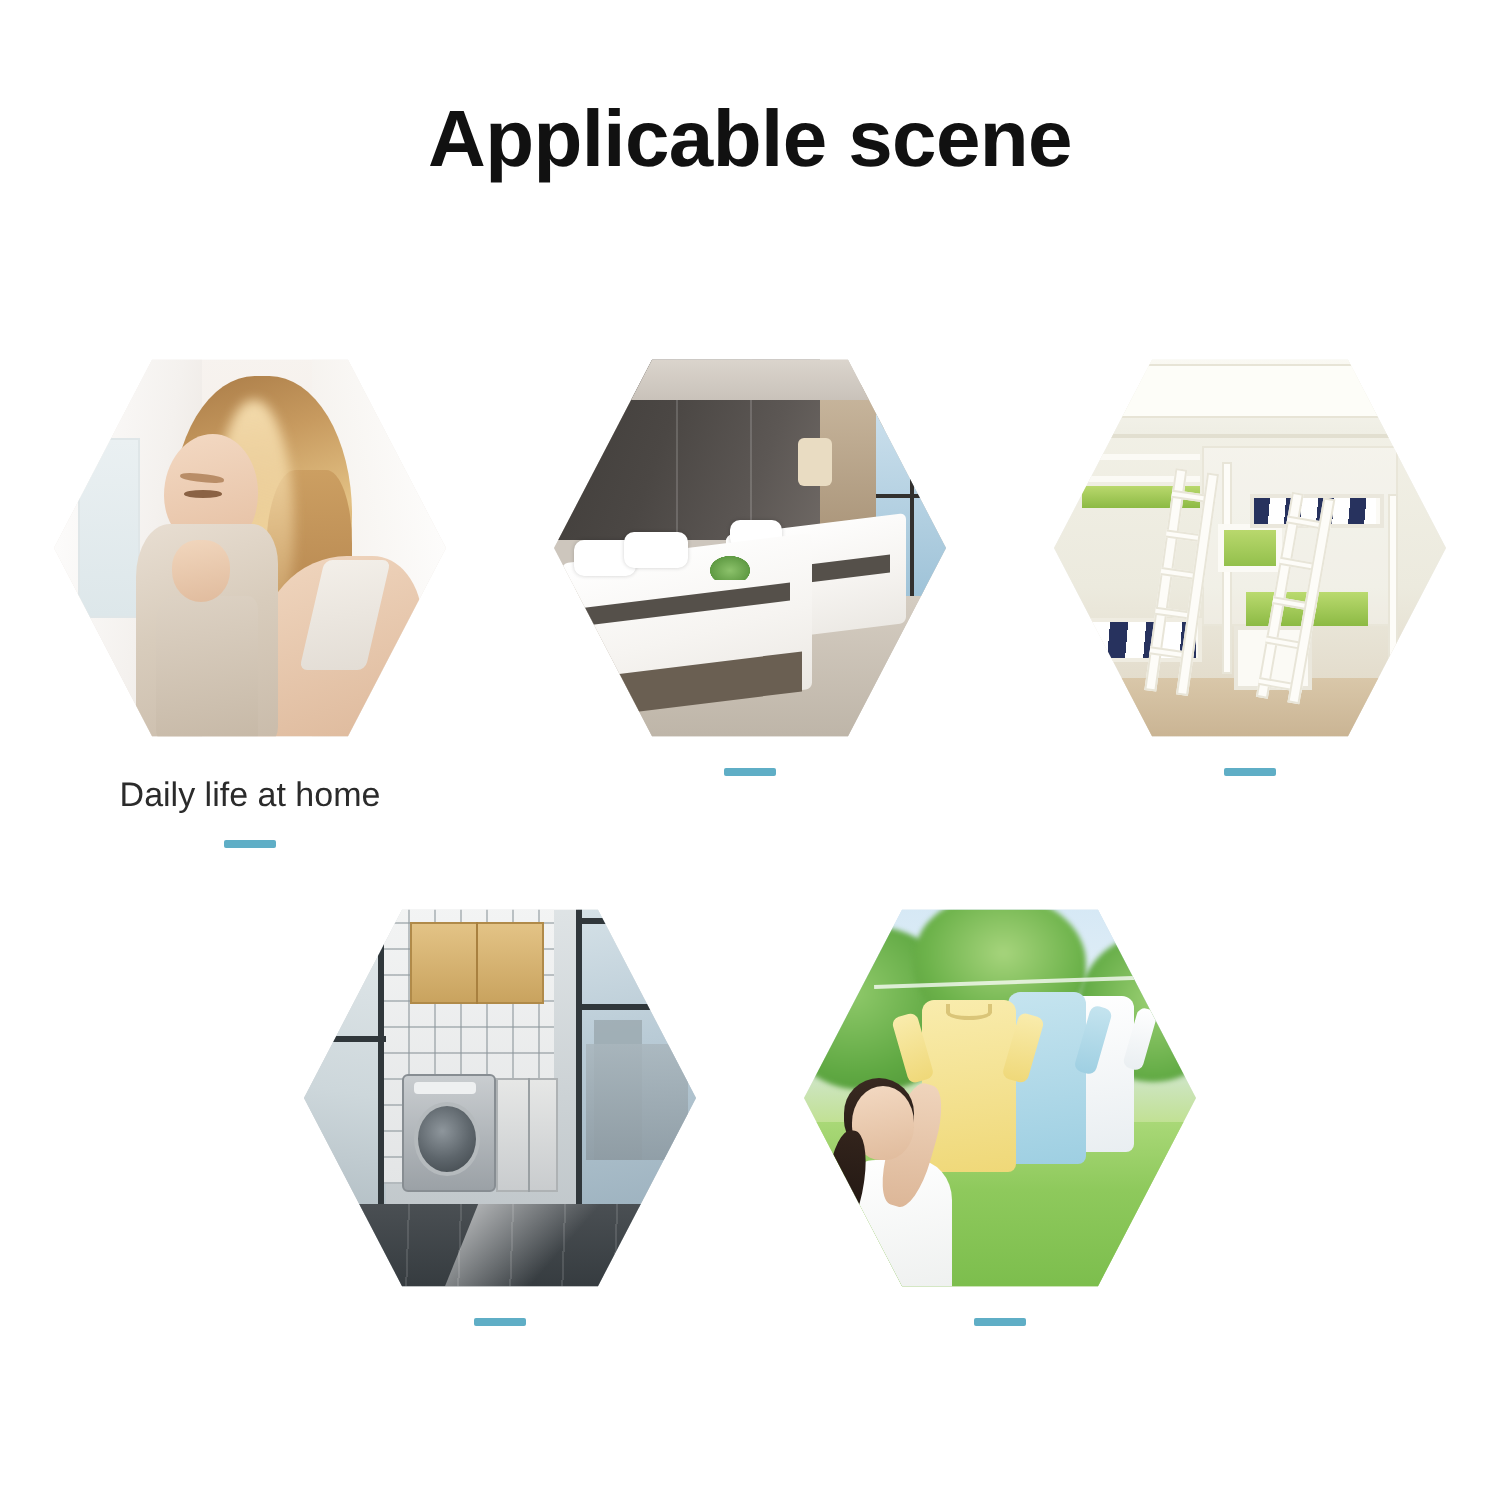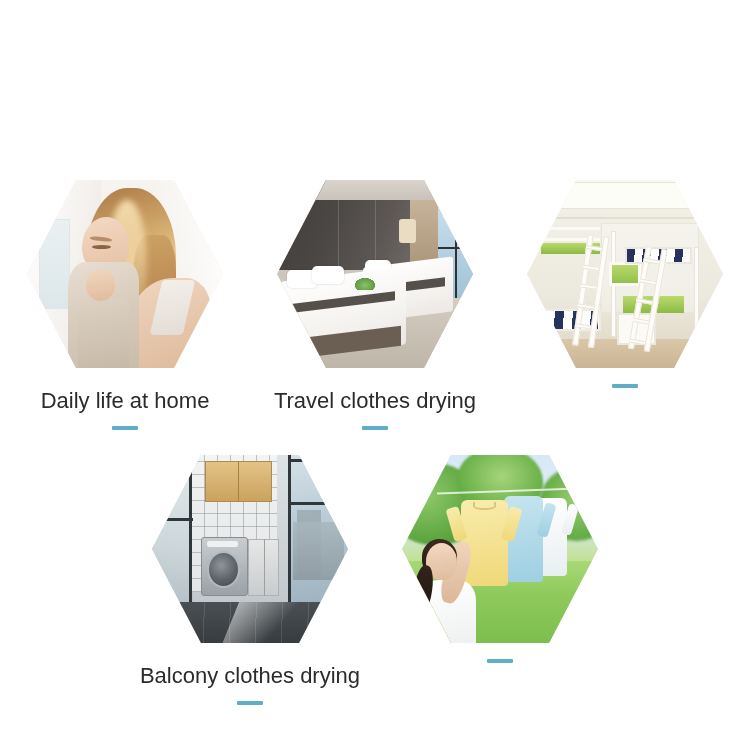--- a/index.html
+++ b/index.html
@@ -455,39 +455,40 @@
   .s-outdoor .arm {
     position:absolute; left:22%; top:46%; width:11%; height:32%;
     border-radius:42%;
     background:linear-gradient(168deg,#f0d5bd,#dcb697);
     transform:rotate(16deg);
   }
 
   
   .caption {
     margin-top: 16px;
-    font-size: 22px;
+    font-size: 17px;
     color: #2b2b2b;
     line-height: 1.2;
     white-space: nowrap;
     text-align: center;
   }
   .accent {
     margin-top: 12px;
     width: 26px;
     height: 4px;
     border-radius: 1px;
     background: #5FAEC6;
   }
 </style>
 </head>
 <body>
 
 <div class="page">
 
+  <div class="page-title">Applicable scene</div>
 
   <div class="row row-1">
 
     <div class="cell">
       <div class="hex">
         <div class="scene s-home">
           <div class="wall-l"></div>
           <div class="wall-r"></div>
           <div class="panel"></div>
           <div class="hair"></div>
@@ -525,21 +526,20 @@
           <div class="pillow p3"></div>
           <div class="runner run-b"></div>
           <div class="bed bed-a"></div>
           <div class="pillow p1"></div>
           <div class="pillow p2"></div>
           <div class="runner run-a"></div>
           <div class="base-a"></div>
           <div class="plant"></div>
         </div>
       </div>
-      <div class="caption">Travel clothes drying</div>
       <div class="accent"></div>
     </div>
 
     <div class="cell">
       <div class="hex">
         <div class="scene s-dorm">
           <div class="floor"></div>
           <div class="wallpanel"></div>
           <div class="ceil"></div>
           <div class="ceil-in"></div>
@@ -596,21 +596,20 @@
           <div class="frame f1"></div>
           <div class="frame f2"></div>
           <div class="frame f3"></div>
           <div class="frame f4"></div>
           <div class="frame f5"></div>
           <div class="floor"></div>
           <div class="tileline"></div>
           <div class="sun"></div>
         </div>
       </div>
-      <div class="caption">Balcony clothes drying</div>
       <div class="accent"></div>
     </div>
 
     <div class="cell">
       <div class="hex">
         <div class="scene s-outdoor">
           <div class="sky"></div>
           <div class="tree-a"></div>
           <div class="tree-b"></div>
           <div class="tree-c"></div>

